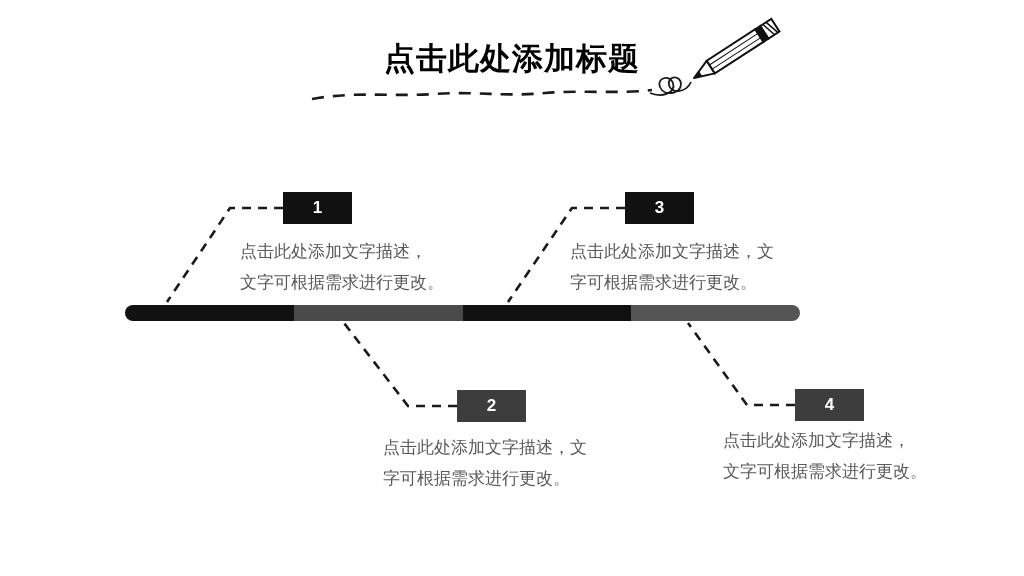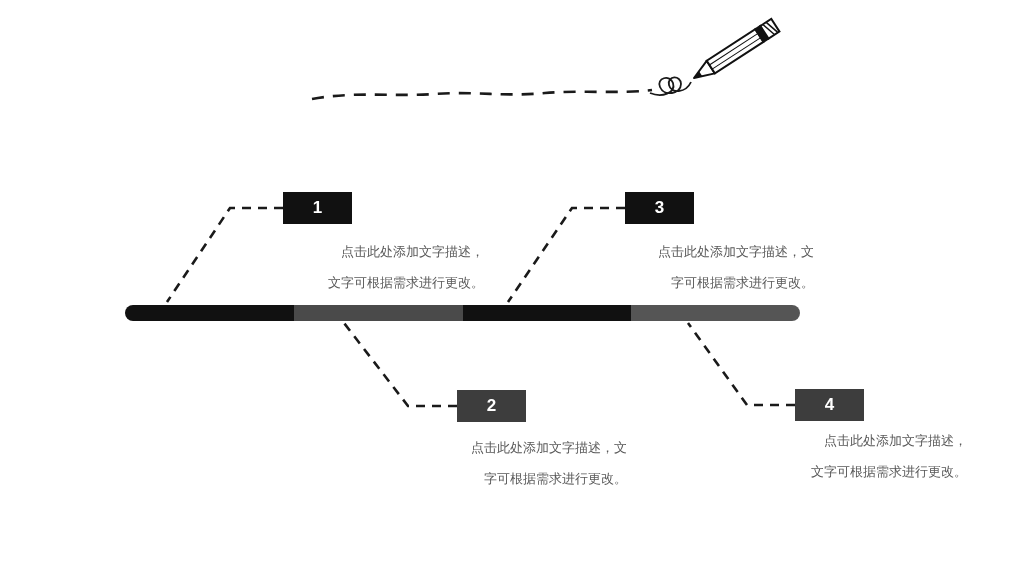--- a/index.html
+++ b/index.html
@@ -31,23 +31,23 @@
   }
   .badge.dark{background:#111111;}
   .badge.gray{background:#3d3d3d;}
   #badge1{left:283px;top:192px;}
   #badge2{left:457px;top:390px;}
   #badge3{left:625px;top:192px;}
   #badge4{left:795px;top:389px;}
   .desc{
     position:absolute;
     width:244px;
-    text-align:right;
+    text-align:left;
     color:#595959;
-    font-size:13px;
+    font-size:17px;
     line-height:31px;
   }
   #desc1{left:240px;top:236px;}
   #desc2{left:383px;top:432px;}
   #desc3{left:570px;top:236px;}
   #desc4{left:723px;top:425px;}
   .timeline{
     position:absolute;
     left:125px;top:305px;
     width:675px;height:16px;
@@ -79,20 +79,21 @@
       <line x1="87" y1="-7" x2="91" y2="7" stroke-width="1.5"></line>
       <line x1="91" y1="-7" x2="95" y2="7" stroke-width="1.5"></line>
     </g>
 
     <polyline points="283,208 230,208 167,302" fill="none" stroke="#1a1a1a" stroke-width="2.6" stroke-dasharray="9 7"></polyline>
     <polyline points="457,406 408,406 344,323" fill="none" stroke="#1a1a1a" stroke-width="2.6" stroke-dasharray="9 7"></polyline>
     <polyline points="625,208 572,208 508,302" fill="none" stroke="#1a1a1a" stroke-width="2.6" stroke-dasharray="9 7"></polyline>
     <polyline points="795,405 747,405 688,323" fill="none" stroke="#1a1a1a" stroke-width="2.6" stroke-dasharray="9 7"></polyline>
   </svg>
 
+  <div class="title">点击此处添加标题</div>
 
   <div class="timeline">
     <div class="seg" style="background: rgb(17, 17, 17);"></div>
     <div class="seg" style="background: rgb(74, 74, 74);"></div>
     <div class="seg" style="background: rgb(17, 17, 17);"></div>
     <div class="seg" style="background: rgb(85, 85, 85);"></div>
   </div>
 
   <div id="badge1" class="badge dark">1</div>
   <div id="badge2" class="badge gray">2</div>

